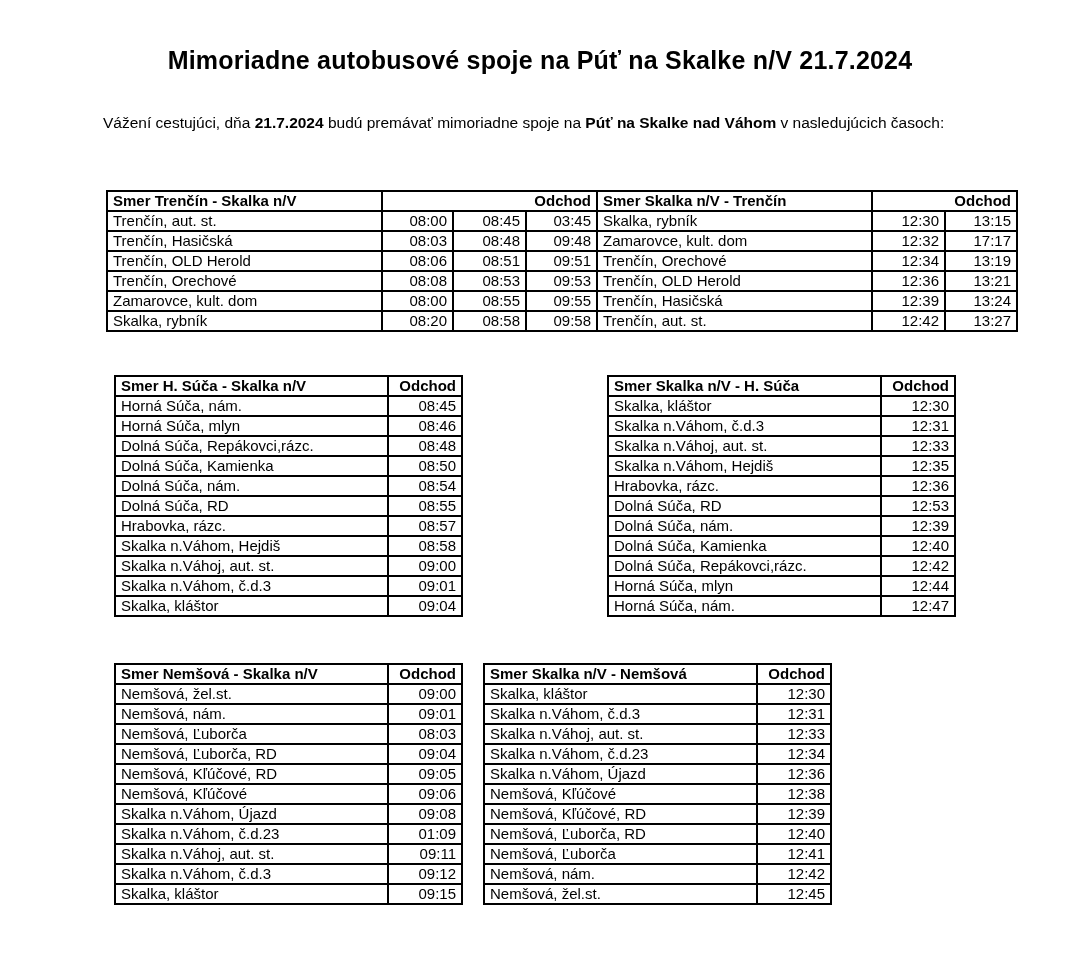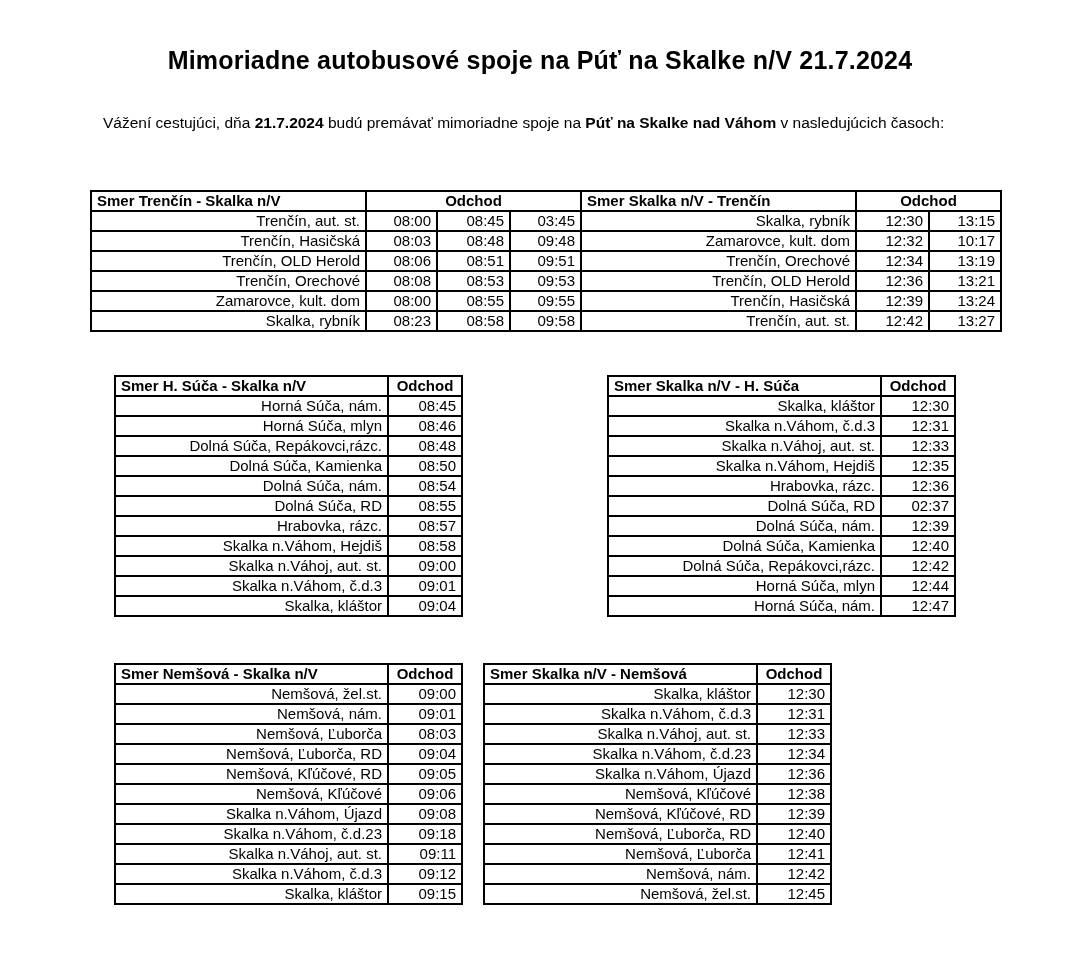--- a/index.html
+++ b/index.html
@@ -44,28 +44,28 @@
     border: 2px solid #000000;
     font-size: 15px;
     height: 18px;
     padding: 0 5px;
     white-space: nowrap;
     overflow: hidden;
     line-height: 1.1;
   }
   th { font-weight: bold; }
   th.dir-header { text-align: left; }
-  th.odchod-header { text-align: center; }
-  td.stop-cell { text-align: right; }
+  th.odchod-header { text-align: right; }
+  td.stop-cell { text-align: left; }
   td.time-cell { text-align: right; }
 
   .table-main {
     position: absolute;
     top: 190px;
-    left: 90px;
+    left: 106px;
   }
   .table-main table { width: 910px; }
 
   .table-pair {
     position: absolute;
     left: 90px;
     display: flex;
     gap: 144px;
     padding-left: 24px;
   }
@@ -113,21 +113,21 @@
             <td class="time-cell">13:15</td>
           </tr>
 
           <tr>
             <td class="stop-cell">Trenčín, Hasičská</td>
             <td class="time-cell">08:03</td>
             <td class="time-cell">08:48</td>
             <td class="time-cell">09:48</td>
             <td class="stop-cell">Zamarovce, kult. dom</td>
             <td class="time-cell">12:32</td>
-            <td class="time-cell">10:17</td>
+            <td class="time-cell">17:17</td>
           </tr>
 
           <tr>
             <td class="stop-cell">Trenčín, OLD Herold</td>
             <td class="time-cell">08:06</td>
             <td class="time-cell">08:51</td>
             <td class="time-cell">09:51</td>
             <td class="stop-cell">Trenčín, Orechové</td>
             <td class="time-cell">12:34</td>
             <td class="time-cell">13:19</td>
@@ -148,21 +148,21 @@
             <td class="time-cell">08:00</td>
             <td class="time-cell">08:55</td>
             <td class="time-cell">09:55</td>
             <td class="stop-cell">Trenčín, Hasičská</td>
             <td class="time-cell">12:39</td>
             <td class="time-cell">13:24</td>
           </tr>
 
           <tr>
             <td class="stop-cell">Skalka, rybník</td>
-            <td class="time-cell">08:23</td>
+            <td class="time-cell">08:20</td>
             <td class="time-cell">08:58</td>
             <td class="time-cell">09:58</td>
             <td class="stop-cell">Trenčín, aut. st.</td>
             <td class="time-cell">12:42</td>
             <td class="time-cell">13:27</td>
           </tr>
         </tbody>
     </table>
   </div>
 
@@ -270,21 +270,21 @@
             <td class="time-cell">12:35</td>
           </tr>
 
           <tr>
             <td class="stop-cell">Hrabovka, rázc.</td>
             <td class="time-cell">12:36</td>
           </tr>
 
           <tr>
             <td class="stop-cell">Dolná Súča, RD</td>
-            <td class="time-cell">02:37</td>
+            <td class="time-cell">12:53</td>
           </tr>
 
           <tr>
             <td class="stop-cell">Dolná Súča, nám.</td>
             <td class="time-cell">12:39</td>
           </tr>
 
           <tr>
             <td class="stop-cell">Dolná Súča, Kamienka</td>
             <td class="time-cell">12:40</td>
@@ -352,21 +352,21 @@
             <td class="time-cell">09:06</td>
           </tr>
 
           <tr>
             <td class="stop-cell">Skalka n.Váhom, Újazd</td>
             <td class="time-cell">09:08</td>
           </tr>
 
           <tr>
             <td class="stop-cell">Skalka n.Váhom, č.d.23</td>
-            <td class="time-cell">09:18</td>
+            <td class="time-cell">01:09</td>
           </tr>
 
           <tr>
             <td class="stop-cell">Skalka n.Váhoj, aut. st.</td>
             <td class="time-cell">09:11</td>
           </tr>
 
           <tr>
             <td class="stop-cell">Skalka n.Váhom, č.d.3</td>
             <td class="time-cell">09:12</td>

